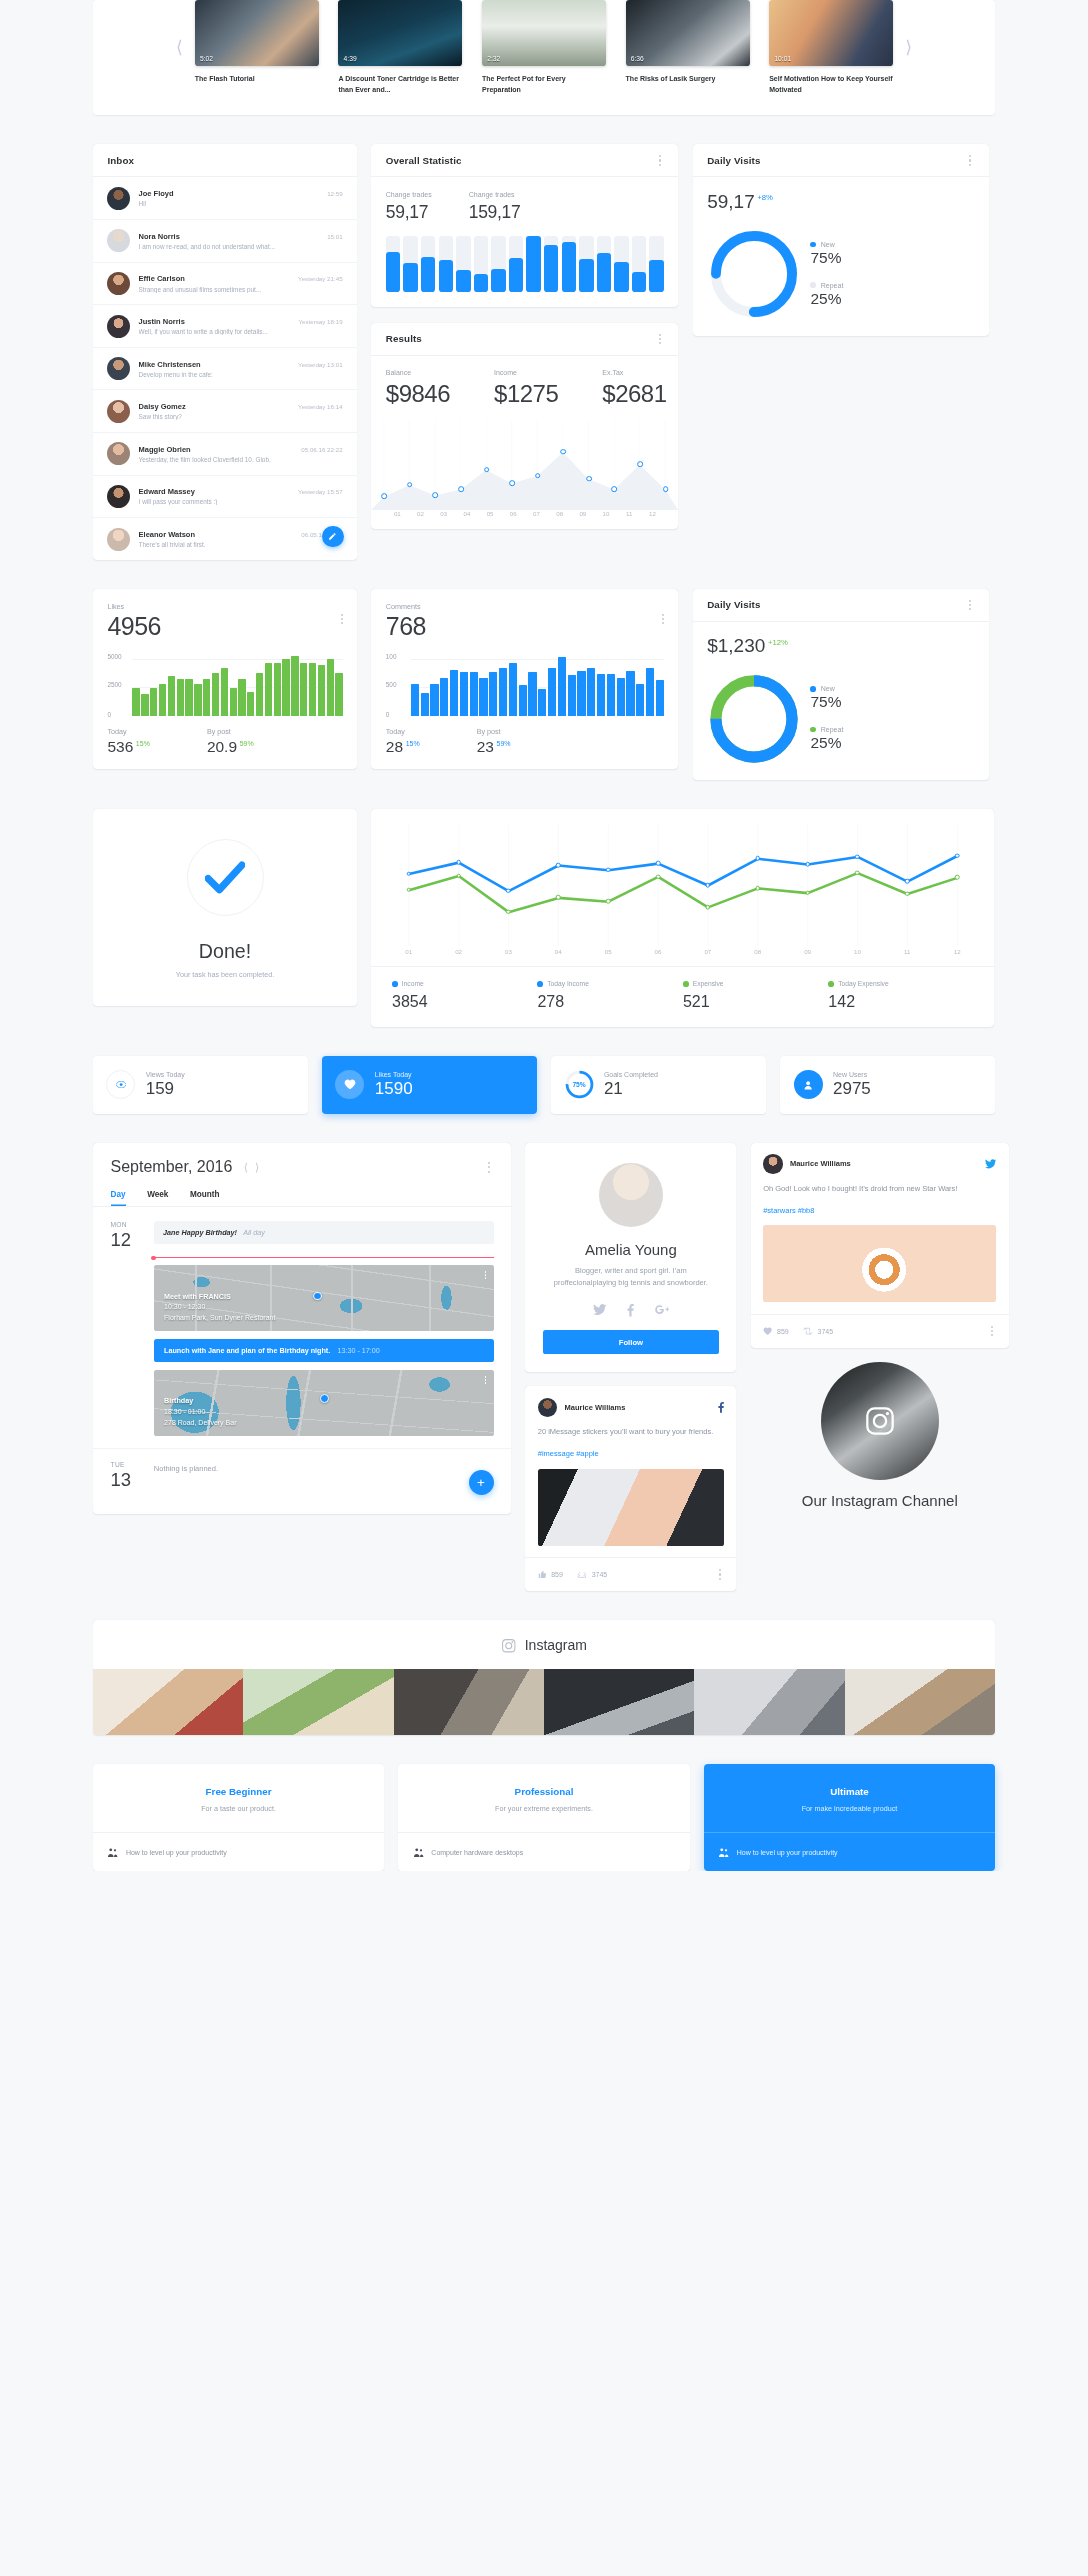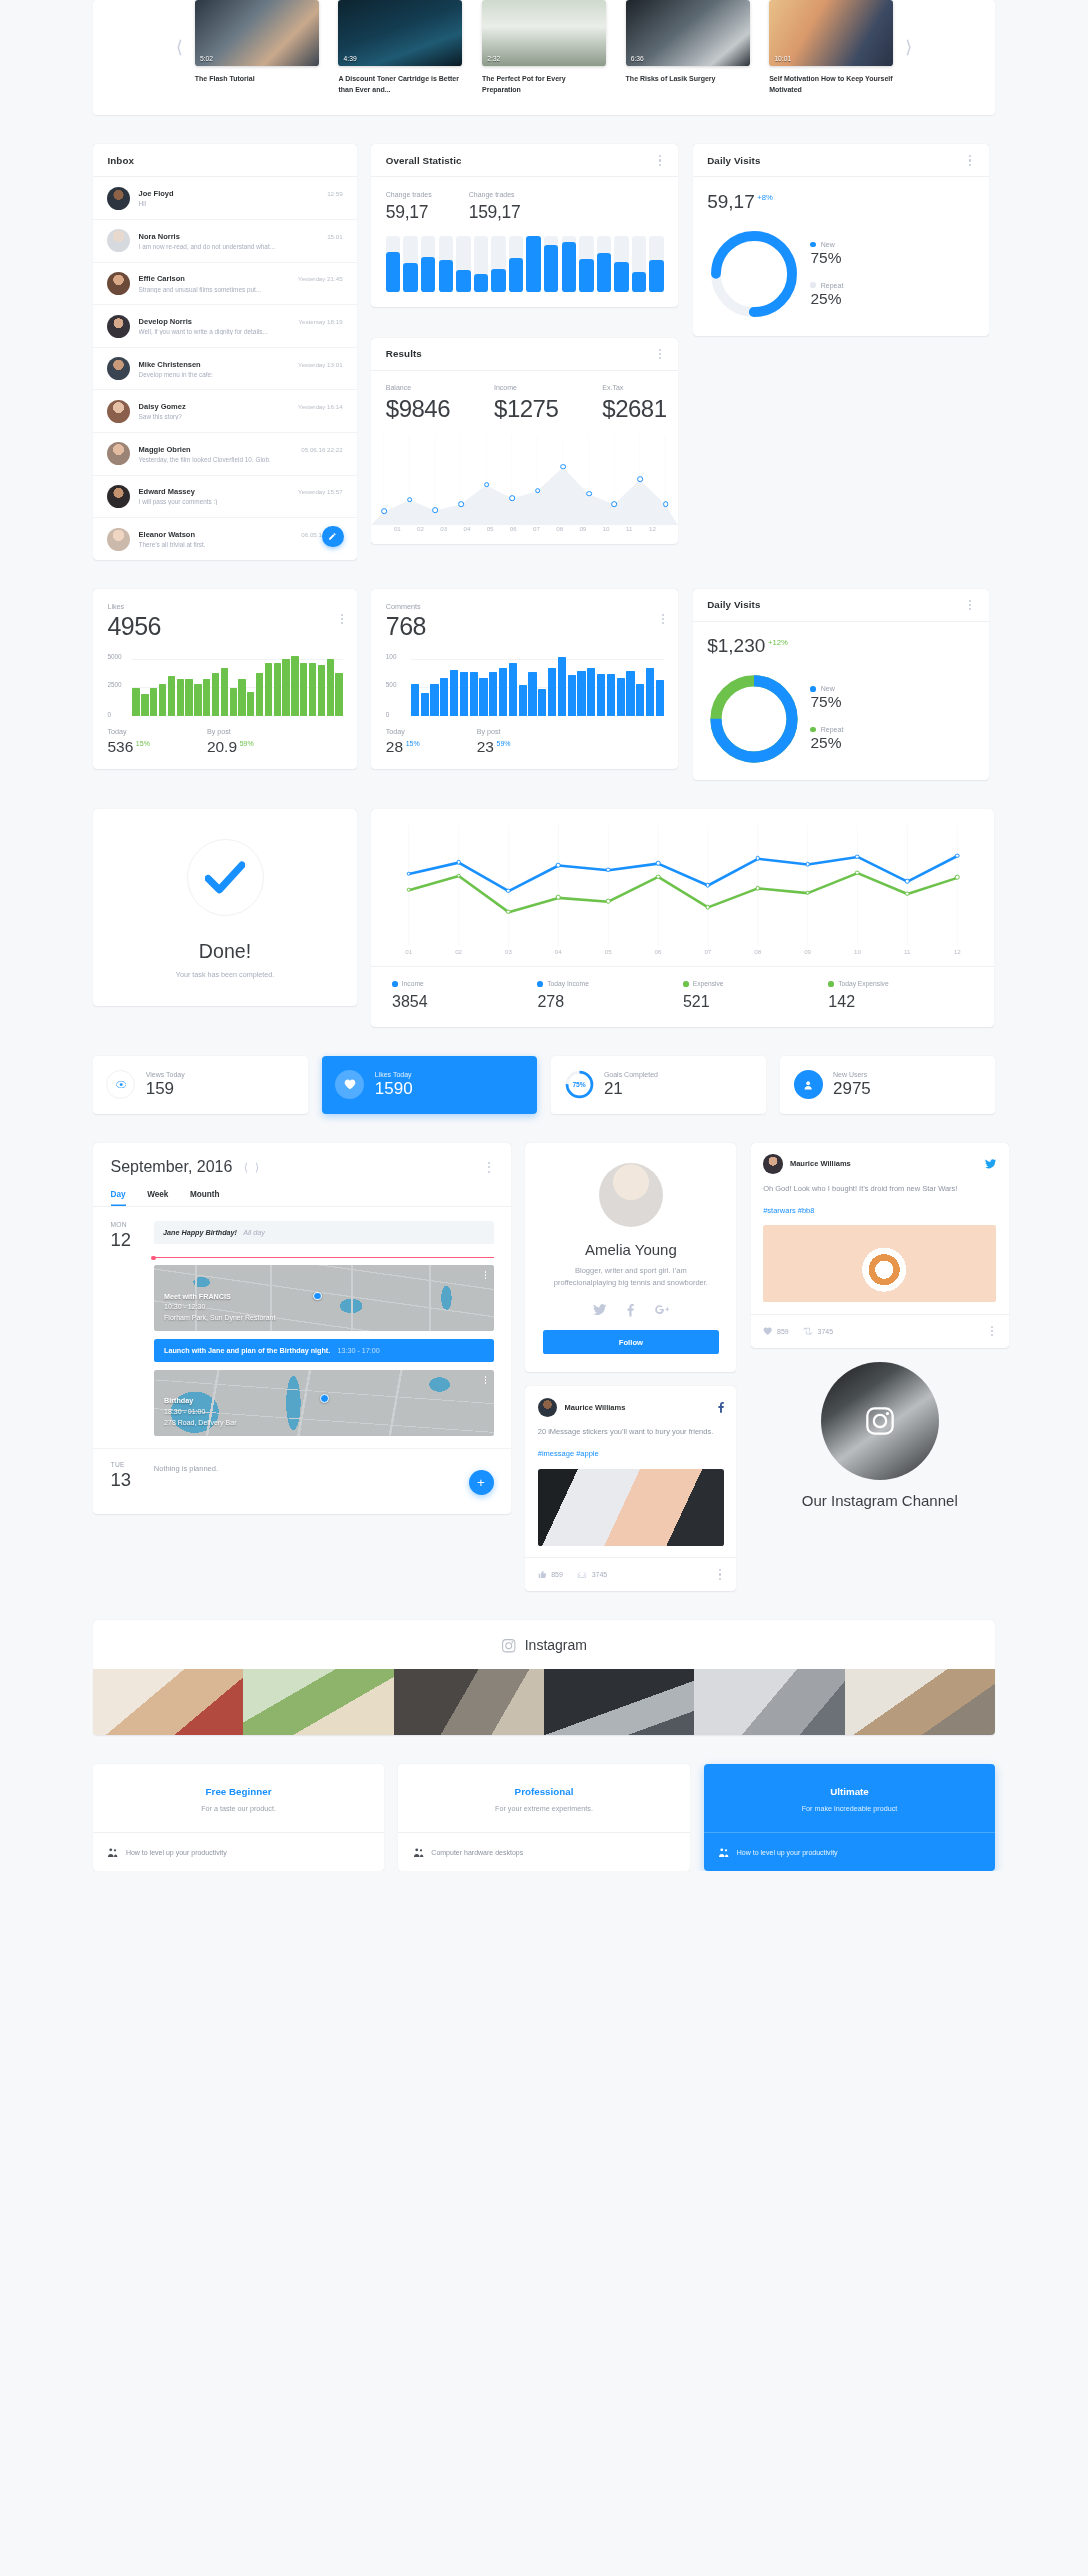--- a/index.html
+++ b/index.html
@@ -72,21 +72,21 @@
   .msg-name { font-size: 7.5px; font-weight: 700; color: #2e3134; white-space: nowrap; }
   .msg-time { font-size: 6.2px; color: #b7bcc6; white-space: nowrap; }
   .msg-prev { font-size: 6.4px; color: #a7adbd; margin-top: 2.1px; white-space: nowrap; overflow: hidden; text-overflow: ellipsis; }
   .fab {
     position: absolute; right: 13.4px; bottom: 12.4px; width: 21.6px; height: 21.6px; border-radius: 50%;
     background: #1890ff; color: #fff; display: flex; align-items: center; justify-content: center;
     box-shadow: 0 2.1px 5.2px rgba(24,144,255,.42); cursor: pointer;
   }
 
   
-  .col-mid { width: 307px; flex: none; display: flex; flex-direction: column; gap: 31px; }
+  .col-mid { width: 307px; flex: none; display: flex; flex-direction: column; gap: 16px; }
   .col-right { width: 296px; flex: none; display: flex; flex-direction: column; gap: 14.4px; }
   .card-body { padding: 13.4px 14.4px 14.4px; }
 
   .dual { display: flex; gap: 37px; }
   .metric-lbl { font-size: 7px; color: #9ba1ad; margin-bottom: 4.1px; }
   .metric-val { font-size: 17.5px; font-weight: 300; color: #3b3f44; letter-spacing: -0.3px; }
 
   .barchart { display: flex; align-items: flex-end; gap: 3.1px; height: 56px; margin-top: 13.4px; }
   .bar-slot { flex: 1; position: relative; height: 100%; }
   .bar-bg { position: absolute; inset: 0; background: #eef1f6; border-radius: 3.1px; }
@@ -344,21 +344,21 @@
               <span class="msg-name">Effie Carlson</span>
               <span class="msg-time">Yesterday 21:45</span>
             </div>
             <div class="msg-prev">Strange and unusual films sometimes put...</div>
           </div>
         </div>
         <div class="msg">
           <div class="ava" style="background:radial-gradient(circle at 50% 36%,#d7a98a 0 26%,#37323a 27% 100%)"></div>
           <div class="msg-body">
             <div class="msg-top">
-              <span class="msg-name">Develop Norris</span>
+              <span class="msg-name">Justin Norris</span>
               <span class="msg-time">Yestersay 18:19</span>
             </div>
             <div class="msg-prev">Well, if you want to write a dignity for details...</div>
           </div>
         </div>
         <div class="msg">
           <div class="ava" style="background:radial-gradient(circle at 50% 34%,#c89a79 0 27%,#3a4450 28% 100%)"></div>
           <div class="msg-body">
             <div class="msg-top">
               <span class="msg-name">Mike Christensen</span>

